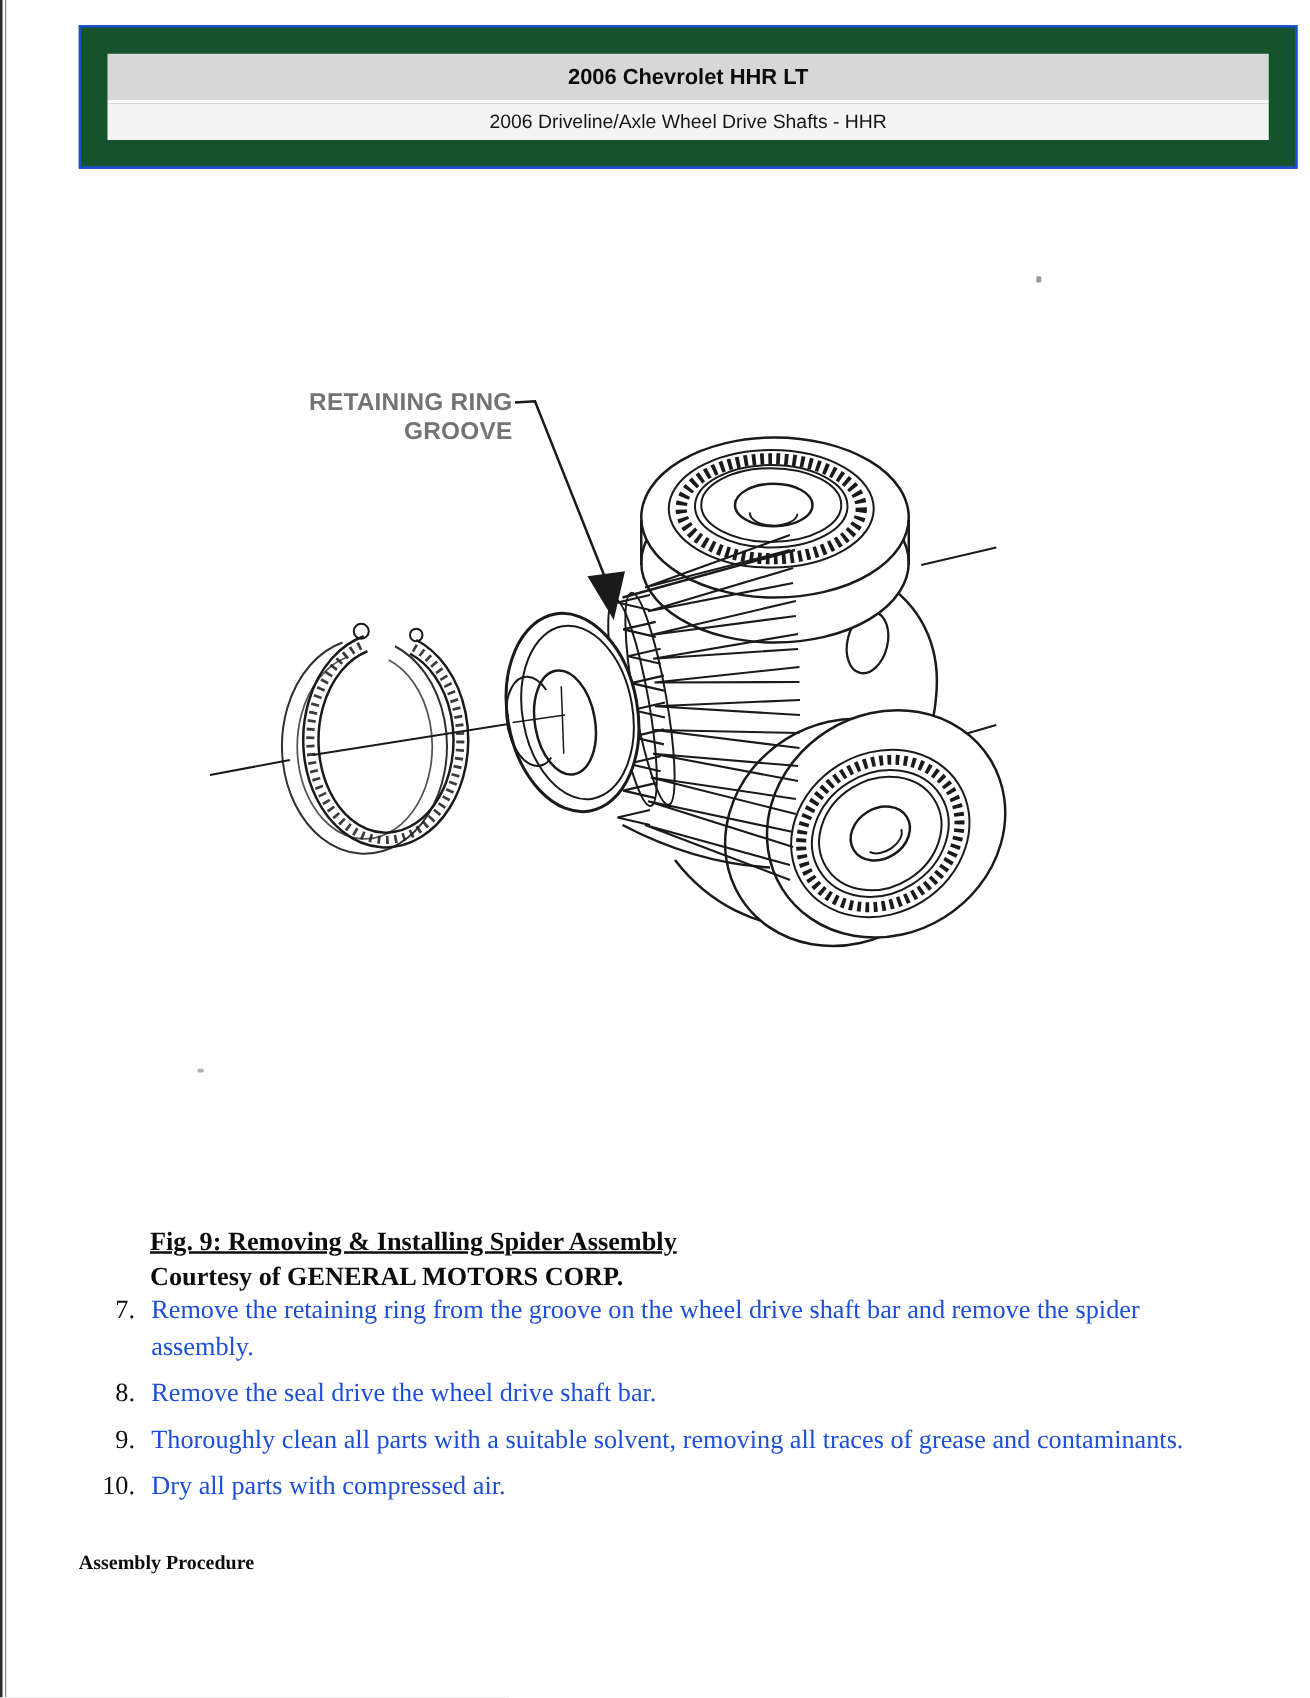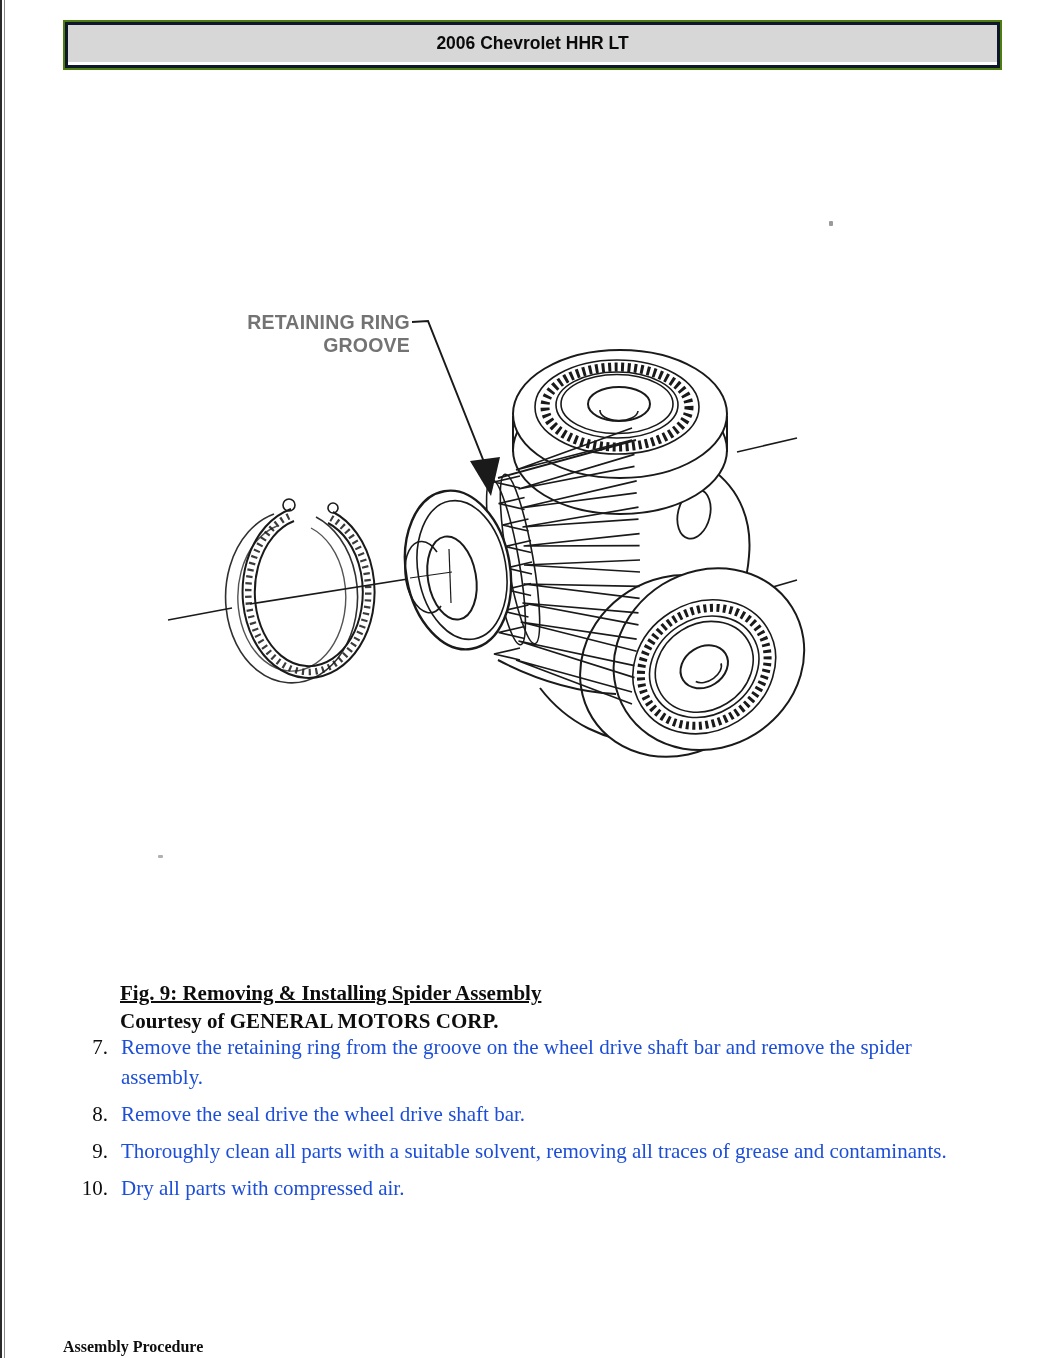--- a/index.html
+++ b/index.html
@@ -7,21 +7,21 @@
     position:relative;width:1048px;height:1358px;background:#ffffff;
     overflow:hidden;font-family:"Liberation Serif", serif;color:#111;
   }
   
   .edge-line-1{position:absolute;left:0;top:0;width:2px;height:100%;background:#2a2a2a;}
   .edge-line-2{position:absolute;left:4px;top:0;width:1px;height:100%;background:#8a8a8a;}
 
   
   .header-box{
     position:absolute;left:63px;top:20px;width:929px;
-    border:2px solid #4d7c0f;background:#0f172a;padding:3px;
+    border:2px solid #1d4ed8;background:#14532d;padding:21px;
   }
   .header-title-row{
     height:37px;background:#d7d7d7;display:flex;align-items:center;justify-content:center;
     font-family:"Liberation Sans", sans-serif;font-weight:bold;font-size:17.5px;color:#0a0a0a;
   }
   .header-gap{height:3px;background:#fff;}
   .header-subtitle-row{
     height:29px;background:#f4f4f4;display:flex;align-items:center;justify-content:center;
     font-family:"Liberation Sans", sans-serif;font-size:15.5px;color:#161616;
   }
@@ -40,21 +40,21 @@
   .fig-caption{position:absolute;left:120px;top:951px;font-weight:bold;font-size:21px;line-height:28px;color:#0d0d0d;margin-top:28px;}
   .fig-caption .cap-title{text-decoration:underline;text-decoration-thickness:1.5px;}
 
   
   .steps{position:absolute;left:60px;top:1032px;width:940px;}
   .step{display:flex;margin-bottom:7px;}
   .step-num{flex:none;width:48px;text-align:right;padding-right:13px;font-size:21px;line-height:30px;color:#0d0d0d;}
   .step-text{width:876px;font-size:21px;line-height:30px;color:#1d4ed8;}
 
   .section-heading{
-    position:absolute;left:63px;top:1338px;font-weight:bold;font-size:16px;color:#0d0d0d;
+    position:absolute;left:63px;top:1242px;font-weight:bold;font-size:16px;color:#0d0d0d;
   }
 
   
   .ln{fill:none;stroke:#1a1a1a;stroke-width:2;}
   .ln-thin{fill:none;stroke:#1a1a1a;stroke-width:1.6;}
   .wh{fill:#ffffff;stroke:#1a1a1a;stroke-width:2;}
   .fill-only{fill:#ffffff;stroke:none;}
   .knurl{fill:none;stroke:#1a1a1a;}
   #spline-lines path{fill:none;stroke:#1a1a1a;stroke-width:1.7;}
 </style>
@@ -62,20 +62,21 @@
 <body>
 
 <div class="page">
 
   <div class="edge-line-1"></div>
   <div class="edge-line-2"></div>
 
   <div class="header-box">
     <div class="header-title-row">2006 Chevrolet HHR LT</div>
     <div class="header-gap"></div>
+    <div class="header-subtitle-row">2006 Driveline/Axle Wheel Drive Shafts - HHR</div>
   </div>
 
   <svg class="diagram-svg" viewBox="0 0 1048 1358">
 
     <g>
       <path class="ln-thin" d="M168 620 L232 608"></path>
     </g>
 
     <g>
       <path class="ln-thin" style="opacity:.9" d="M316 517 A 66 86 0 1 1 274 514"></path>

